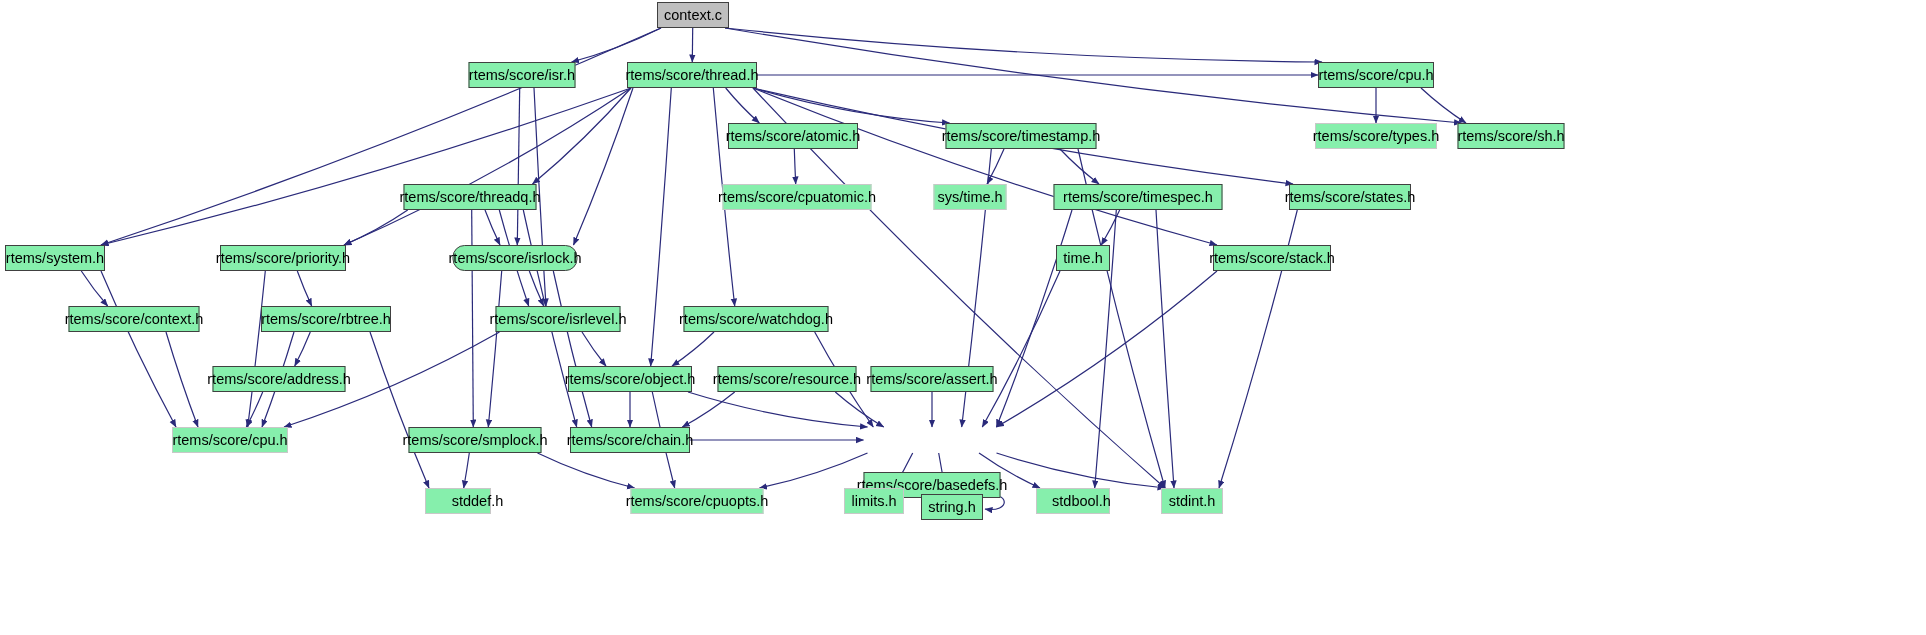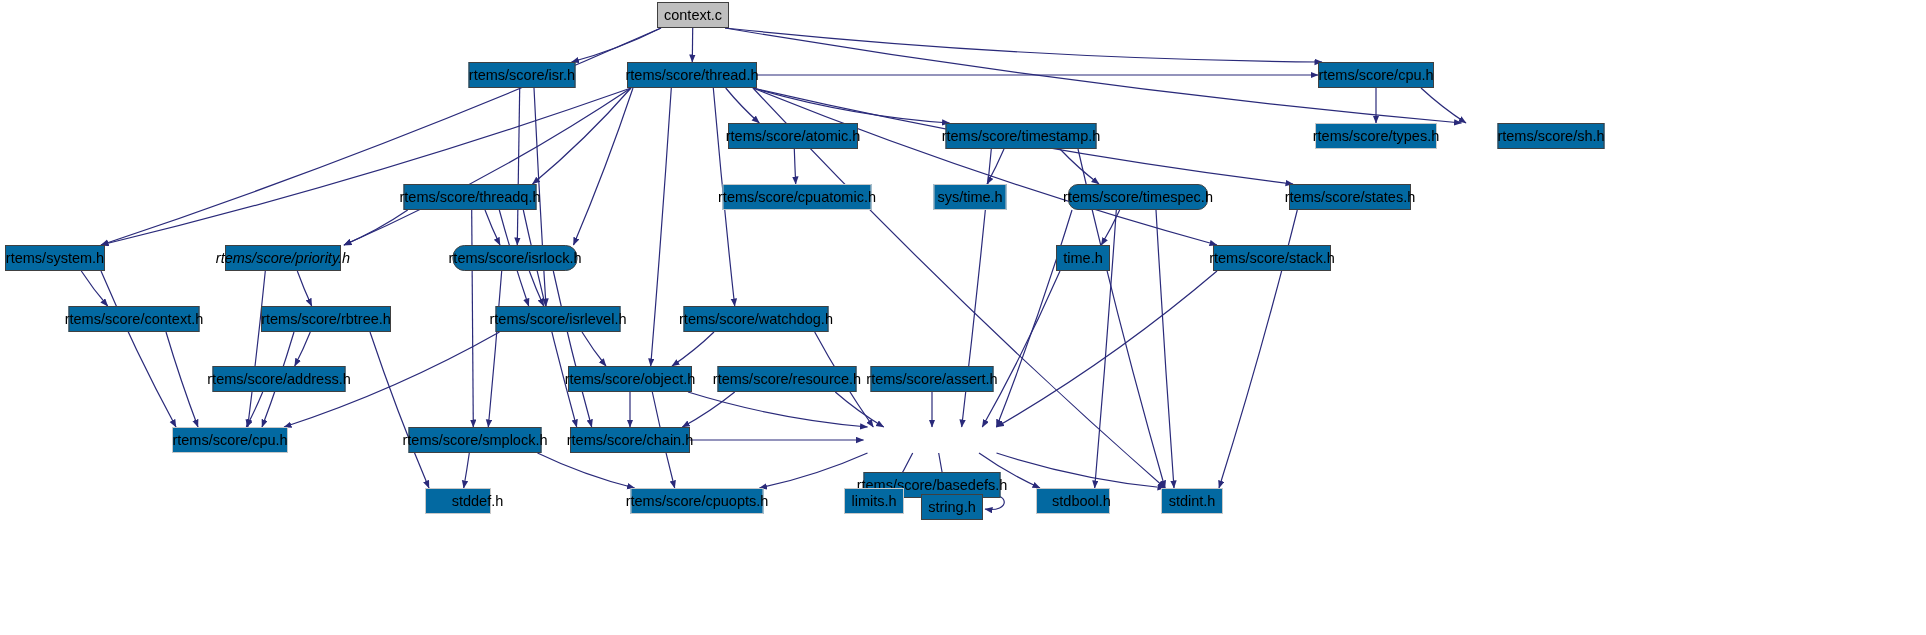--- a/index.html
+++ b/index.html
@@ -1,20 +1,20 @@
 <!DOCTYPE html>
 <html><head>
 <meta charset="utf-8">
 <style>
   html,body{margin:0;padding:0;background:#ffffff;}
   #canvas{position:relative;width:1926px;height:635px;background:#ffffff;
           font-family:"Liberation Sans","DejaVu Sans",sans-serif;overflow:hidden;}
   #edges{position:absolute;left:0;top:0;width:1926px;height:635px;}
   .node{position:absolute;box-sizing:border-box;display:flex;align-items:center;
-        justify-content:center;white-space:nowrap;background:#0369a1;
+        justify-content:center;white-space:nowrap;background:#86efac;
         border:1px solid #c8c8c8;color:#000000;font-size:14.5px;line-height:1;
         height:26px;transform:translate(-50%,-50%);padding:0 7px;}
   .node.key{border:1px solid #404040;}
   .node.root{background:#bfbfbf;border:1px solid #404040;}
 </style>
 </head>
 <body>
 
 <div id="canvas">
   <svg id="edges" viewBox="0 0 1926 635" xmlns="http://www.w3.org/2000/svg">
@@ -94,28 +94,28 @@
       <path d="M983,495 C1011,491 1011,513 985,509" fill="none" stroke="#2a2a7a" stroke-width="1.2" marker-end="url(#ah)"></path>
     </svg>
   <div id="nodes">
       <div class="node root" style="left: 693px; top: 15px; width: 72px;">context.c</div>
       <div class="node key" style="left: 522px; top: 75px; width: 107px;">rtems/score/isr.h</div>
       <div class="node key" style="left: 692px; top: 75px; width: 130px;">rtems/score/thread.h</div>
       <div class="node key" style="left: 1376px; top: 75px; width: 116px;">rtems/score/cpu.h</div>
       <div class="node key" style="left: 793px; top: 136px; width: 130px;">rtems/score/atomic.h</div>
       <div class="node key" style="left: 1021px; top: 136px; width: 151px;">rtems/score/timestamp.h</div>
       <div class="node" style="left: 1376px; top: 136px; width: 122px;">rtems/score/types.h</div>
-      <div class="node key" style="left: 1511px; top: 136px; width: 107px; margin-left: 40px;">rtems/score/sh.h</div>
+      <div class="node key" style="left: 1511px; top: 136px; width: 107px;">rtems/score/sh.h</div>
       <div class="node key" style="left: 470px; top: 197px; width: 133px;">rtems/score/threadq.h</div>
       <div class="node" style="left: 797px; top: 197px; width: 149px;">rtems/score/cpuatomic.h</div>
       <div class="node" style="left: 970px; top: 197px; width: 73px;">sys/time.h</div>
-      <div class="node key" style="left: 1138px; top: 197px; width: 140px; border-radius: 10px;">rtems/score/timespec.h</div>
+      <div class="node key" style="left: 1138px; top: 197px; width: 169px;">rtems/score/timespec.h</div>
       <div class="node key" style="left: 1350px; top: 197px; width: 122px;">rtems/score/states.h</div>
       <div class="node key" style="left: 55px; top: 258px; width: 100px;">rtems/system.h</div>
-      <div class="node key" style="left: 283px; top: 258px; width: 116px; font-style: italic;">rtems/score/priority.h</div>
+      <div class="node key" style="left: 283px; top: 258px; width: 126px;">rtems/score/priority.h</div>
       <div class="node key" style="left: 515px; top: 258px; width: 125px; border-radius: 12px;">rtems/score/isrlock.h</div>
       <div class="node key" style="left: 1083px; top: 258px; width: 54px;">time.h</div>
       <div class="node key" style="left: 1272px; top: 258px; width: 118px;">rtems/score/stack.h</div>
       <div class="node key" style="left: 134px; top: 319px; width: 131px;">rtems/score/context.h</div>
       <div class="node key" style="left: 326px; top: 319px; width: 130px;">rtems/score/rbtree.h</div>
       <div class="node key" style="left: 558px; top: 319px; width: 125px;">rtems/score/isrlevel.h</div>
       <div class="node key" style="left: 756px; top: 319px; width: 145px;">rtems/score/watchdog.h</div>
       <div class="node key" style="left: 279px; top: 379px; width: 133px;">rtems/score/address.h</div>
       <div class="node key" style="left: 630px; top: 379px; width: 124px;">rtems/score/object.h</div>
       <div class="node key" style="left: 787px; top: 379px; width: 139px;">rtems/score/resource.h</div>

